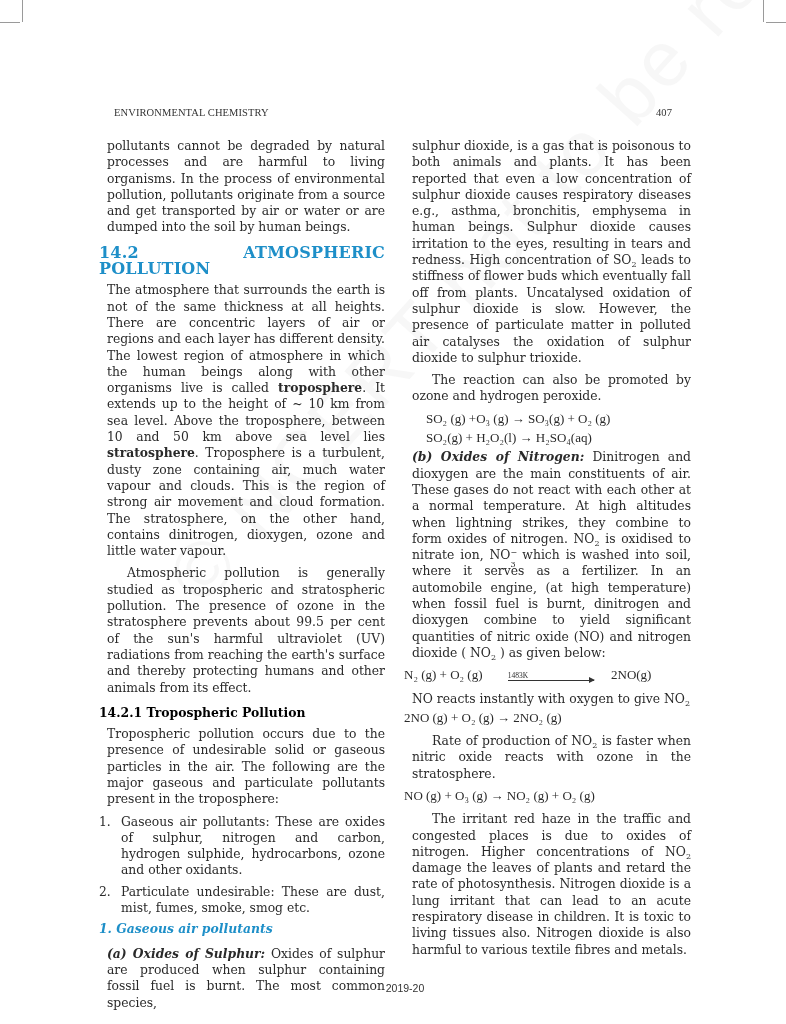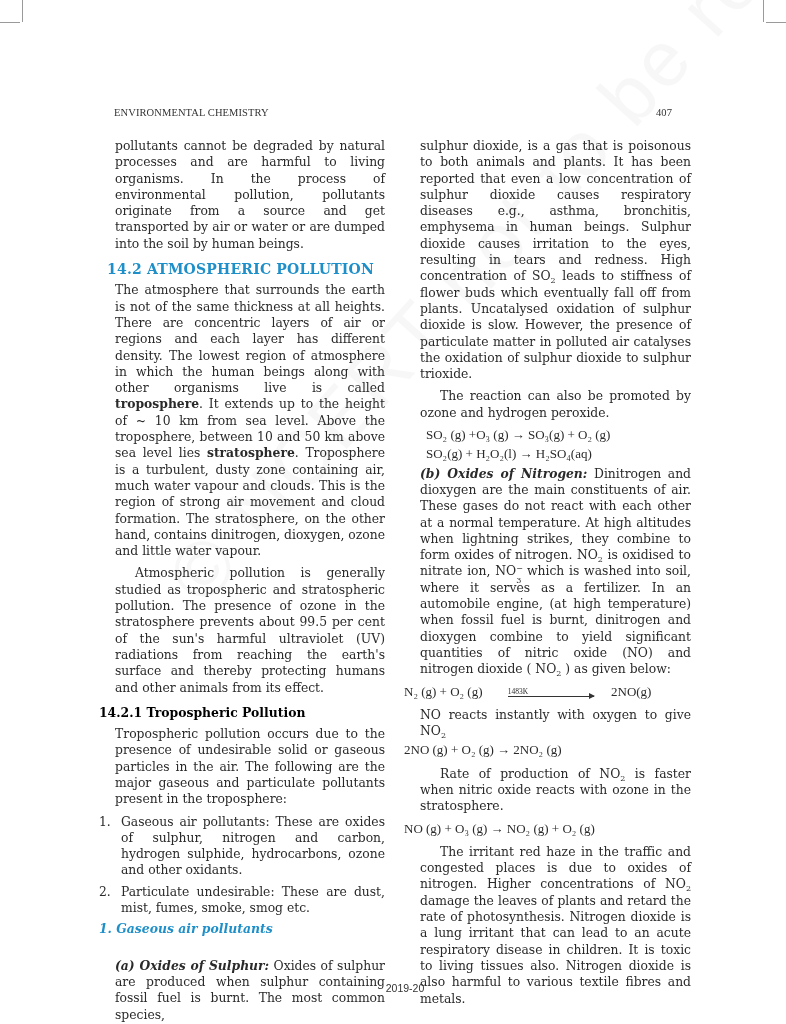--- a/index.html
+++ b/index.html
@@ -7,25 +7,25 @@
          font-family: "DejaVu Serif", "Liberation Serif", serif; color: #2a2a2a; }
   .crop { position: absolute; background: #9a9a9a; }
   .header { position: absolute; top: 107px; left: 98px; right: 98px; height: 14px;
             font-family: "Liberation Serif", serif; font-size: 10.5px; color: #333; letter-spacing: 0.1px; }
   .header .left { position: absolute; left: 16px; top: 0; }
   .header .right { position: absolute; right: 16px; top: 0; }
   .col { position: absolute; top: 138px; width: 286px; font-size: 12.35px; line-height: 16.3px;
          text-align: justify; }
   .col.left { left: 99px; }
   .col.right { left: 404px; width: 287px; }
-  p { margin: 0 0 6px 16px; }
+  p { margin: 0 0 6px 8px; }
   p.indent { text-indent: 20px; }
-  .h2 { color: #1e8fc8; font-weight: bold; font-size: 14px; margin: 9px 0 5px 8px; letter-spacing: 0.2px; }
+  .h2 { color: #1e8fc8; font-weight: bold; font-size: 16px; margin: 9px 0 5px 0; letter-spacing: 0.2px; }
   .h3 { color: #000000; font-weight: bold; font-size: 12.4px; margin: 9px 0 5px 0; }
-  .h4 { color: #1e8fc8; font-weight: bold; font-style: italic; font-size: 12.4px; margin: 4px 0 20px 0; }
+  .h4 { color: #1e8fc8; font-weight: bold; font-style: italic; font-size: 12.4px; margin: 4px 0 8px 0; }
   .bi { font-weight: bold; font-style: italic; }
   b { font-weight: bold; }
   ol { margin: 0 0 5px 0; padding: 0; list-style: none; }
   ol li { position: relative; padding-left: 22px; margin-bottom: 5px; }
   ol li .num { position: absolute; left: 0; top: 0; }
   .eq { padding-left: 22px; margin: 2px 0 7px 0; text-align: left; font-family: "Liberation Serif", serif; font-size: 13px; }
   .eq.flush { padding-left: 0; }
   sub { font-size: 8px; line-height: 0; }
   sup { font-size: 8px; line-height: 0; }
   .arrowlab { display: inline-block; position: relative; width: 86px; margin: 0 14px 0 22px; vertical-align: middle; }

